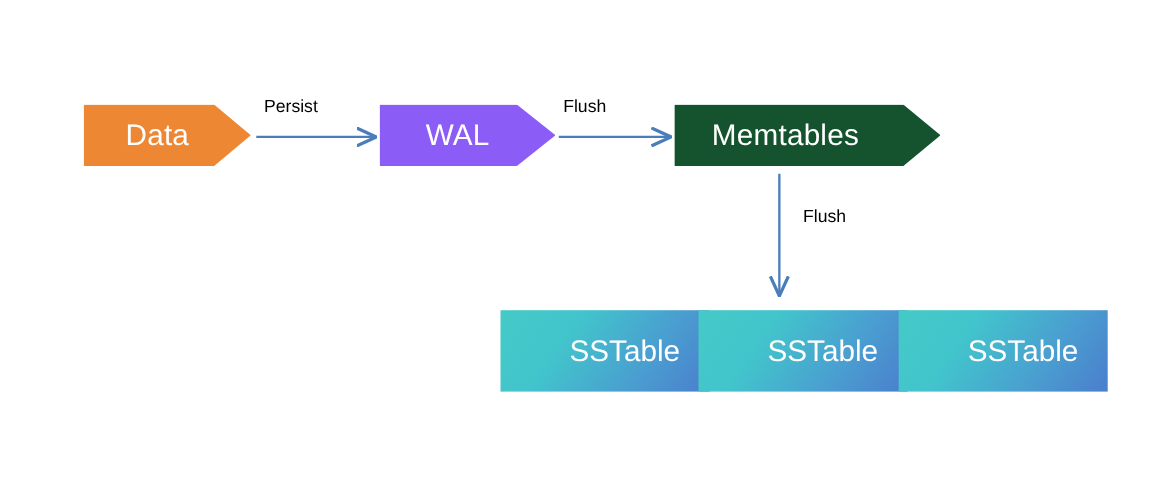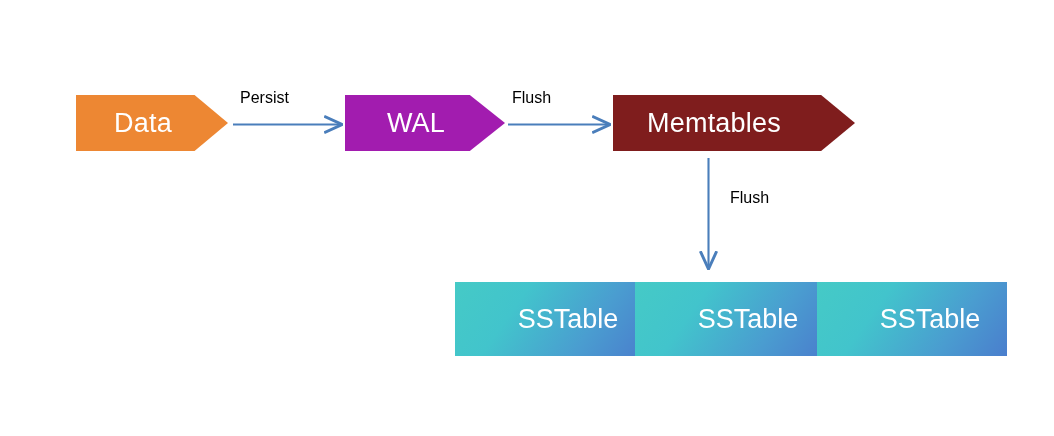--- a/index.html
+++ b/index.html
@@ -42,25 +42,25 @@
     
     transform: translateX(-9px);
   }
 
   #node-data {
     left: 76px;  top: 95px;  width: 152px; height: 56px;
     background: #ed8733;
   }
   #node-wal {
     left: 345px; top: 95px;  width: 160px; height: 56px;
-    background: #a21caf;
+    background: #8b5cf6;
   }
   #node-memtables {
     left: 613px; top: 95px;  width: 242px; height: 56px;
-    background: #7f1d1d;
+    background: #14532d;
   }
   #node-memtables .chev-label { transform: translateX(-20px); }
   #node-memtables { clip-path: polygon(0 0, 86% 0, 100% 50%, 86% 100%, 0 100%); }
 
   
   .sstable {
     position: absolute;
     top: 282px;
     width: 154px;
     height: 74px;

